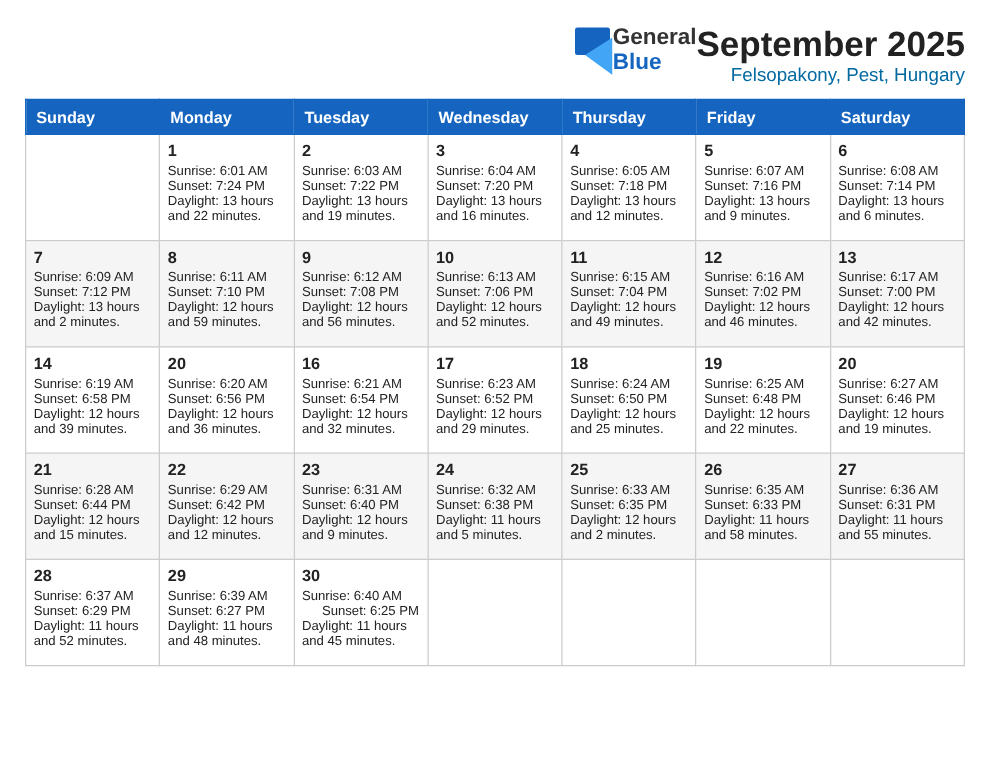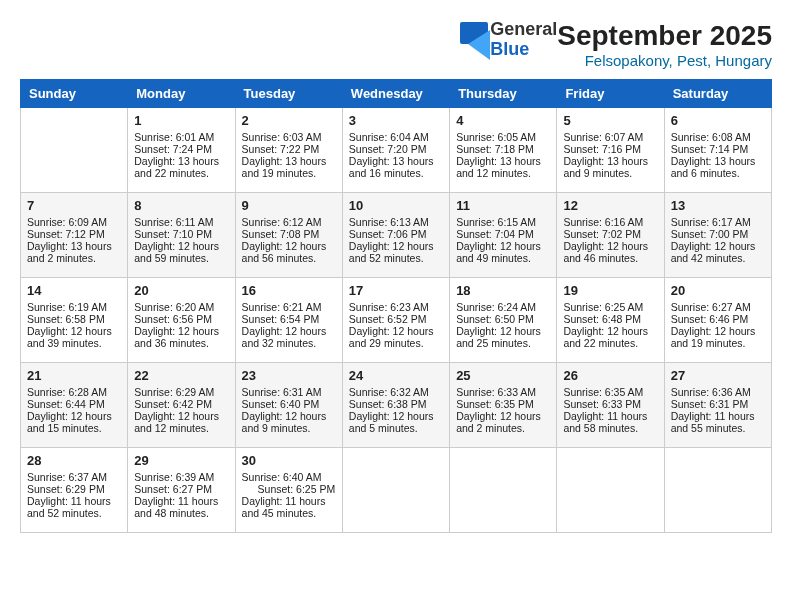--- a/index.html
+++ b/index.html
@@ -252,21 +252,21 @@
         <td>
           <span class="day-num">23</span>
           <span style="display: block;">Sunrise: 6:31 AM</span>
           <span style="display: block;">Sunset: 6:40 PM</span>
           <span style="display: block;">Daylight: 12 hours and 9 minutes.</span>
         </td>
         <td>
           <span class="day-num">24</span>
           <span style="display: block;">Sunrise: 6:32 AM</span>
           <span style="display: block;">Sunset: 6:38 PM</span>
-          <span style="display: block;">Daylight: 12 hours and 5 minutes.</span>
+          <span style="display: block;">Daylight: 11 hours and 5 minutes.</span>
         </td>
         <td>
           <span class="day-num">25</span>
           <span style="display: block;">Sunrise: 6:33 AM</span>
           <span style="display: block;">Sunset: 6:35 PM</span>
           <span style="display: block;">Daylight: 12 hours and 2 minutes.</span>
         </td>
         <td>
           <span class="day-num">26</span>
           <span style="display: block;">Sunrise: 6:35 AM</span>

